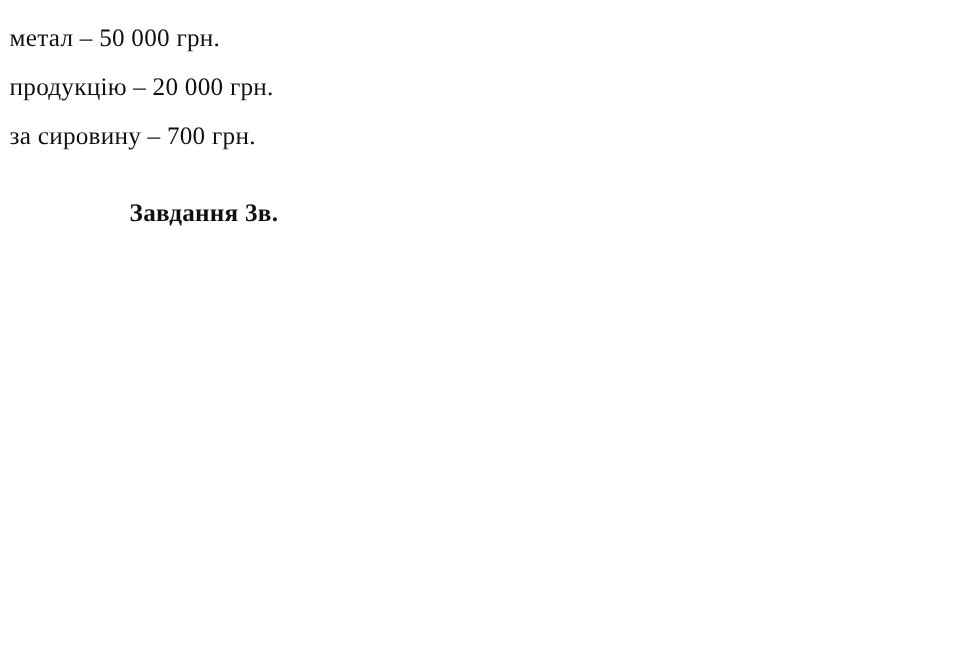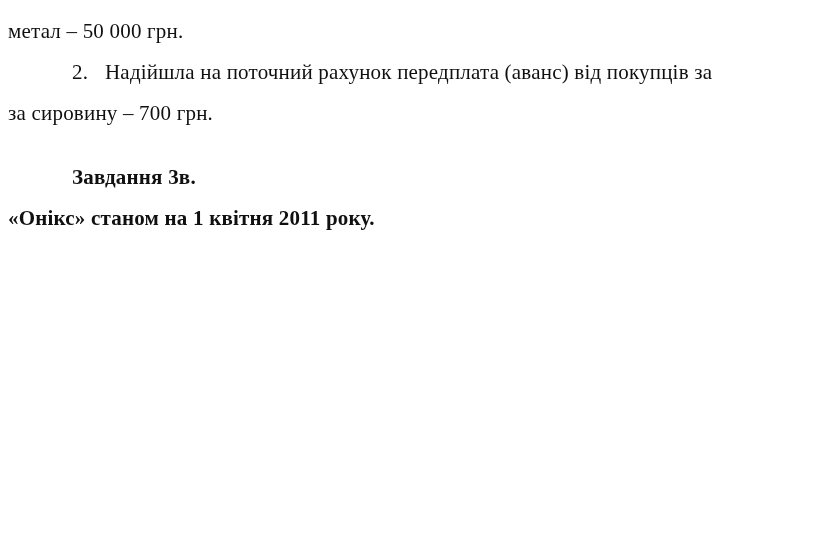--- a/index.html
+++ b/index.html
@@ -31,20 +31,21 @@
   .indent {
     padding-left: 64px;
   }
   .num {
     display: inline-block;
     min-width: 22px;
     margin-right: 11px;
   }
   .bold {
     font-weight: bold;
+    margin-left: 36px;
   }
   .justify-line {
     white-space: normal;
     text-indent: 59px;
     text-align: justify;
     text-align-last: justify;
   }
   .spacer {
     height: 23px;
   }
@@ -52,36 +53,33 @@
 </head>
 <body>
 
 <div class="page">
 
   <div class="line">
     <span>метал – 50 000 грн.</span>
   </div>
 
 
+  <div class="line">
+    <span>продукцію – 20 000 грн.</span>
+  </div>
 
-  <div class="line indent">
-    <span class="num">2.</span><span>Надійшла на поточний рахунок передплата (аванс) від покупців за</span>
-  </div>
 
 
 
   <div class="line">
     <span>за сировину – 700 грн.</span>
   </div>
 
 
   <div class="spacer"></div>
 
   <div class="line indent bold">
     <span>Завдання 3в.</span>
   </div>
 
 
-  <div class="line bold">
-    <span>«Онікс» станом на 1 квітня 2011 року.</span>
-  </div>
 
 </div>
 
 </body></html>

